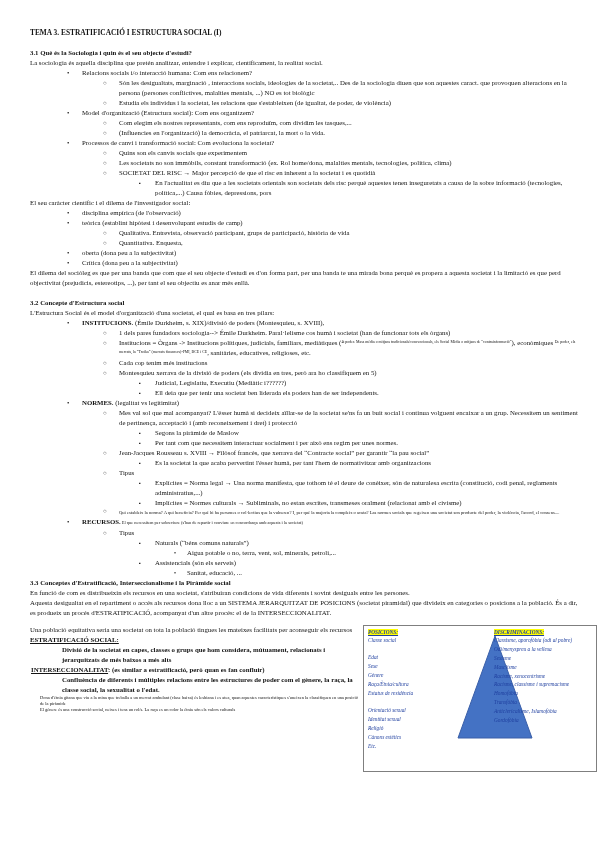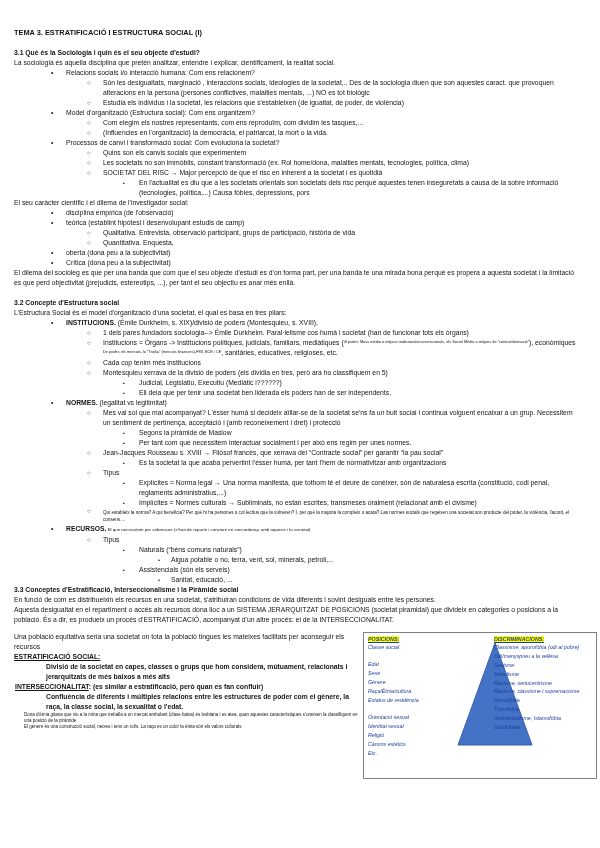--- a/index.html
+++ b/index.html
@@ -1,17 +1,17 @@
 <!DOCTYPE html>
 <html><head>
 <meta charset="utf-8">
 <style>
   html,body{margin:0;padding:0;background:#fff;}
   body{width:600px;height:848px;overflow:hidden;font-family:"Liberation Sans",sans-serif;color:#141414;}
-  .page{padding:28px 3px 0 14px;font-size:6.8px;line-height:10px;}
+  .page{padding:28px 3px 0 30px;font-size:6.8px;line-height:10px;font-family:Liberation Serif, serif;}
   .flow{margin-right:19px;}
   .title{font-weight:bold;font-size:7.4px;}
   .h2{font-weight:bold;}
   .gap{height:10px;}
   .p{}
   .li{position:relative;}
   .li .mk{position:absolute;top:0;}
   .lvl1{padding-left:52px;} .lvl1 .mk{left:37px;}
   .lvl2{padding-left:89px;} .lvl2 .mk{left:73px;font-size:6px;}
   .lvl3{padding-left:125px;} .lvl3 .mk{left:109px;font-size:5.4px;}

